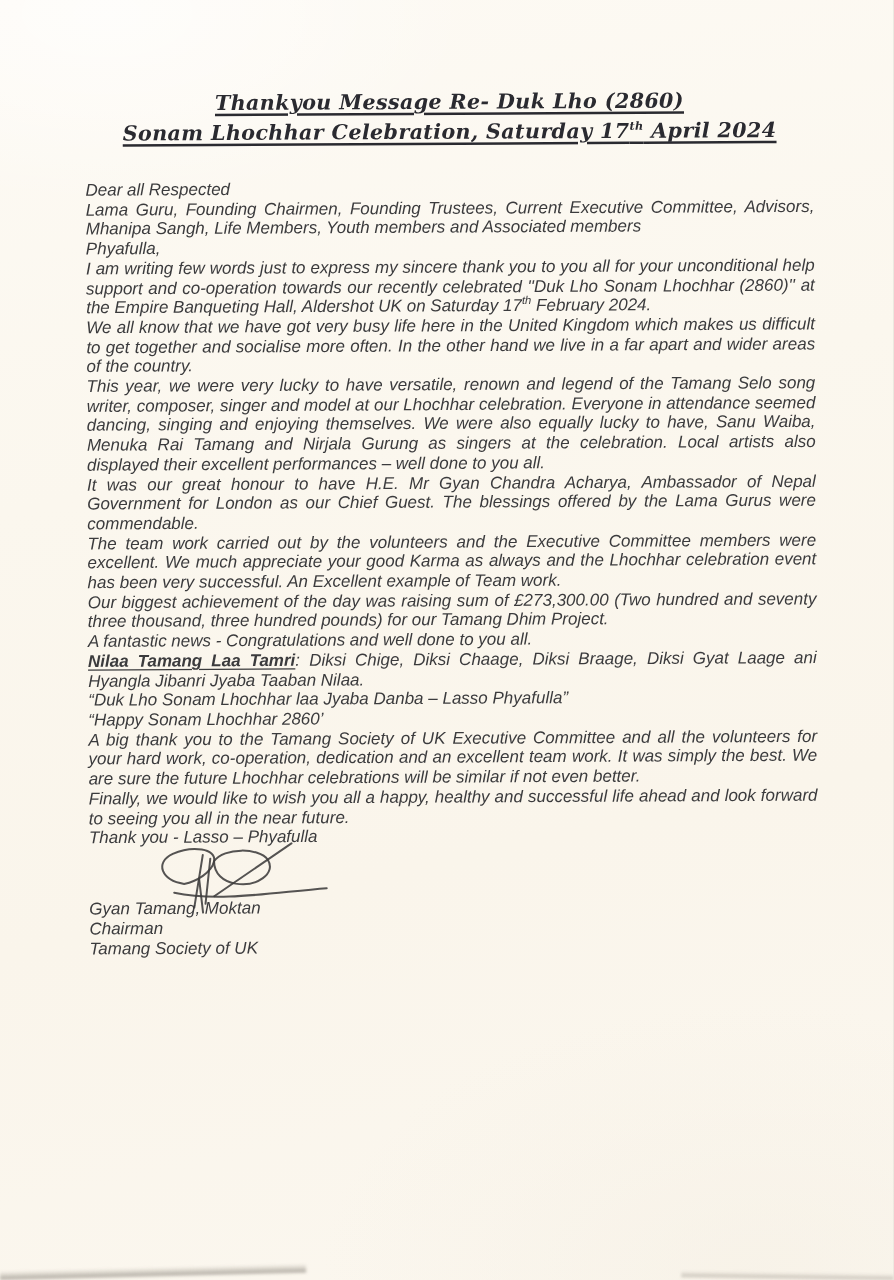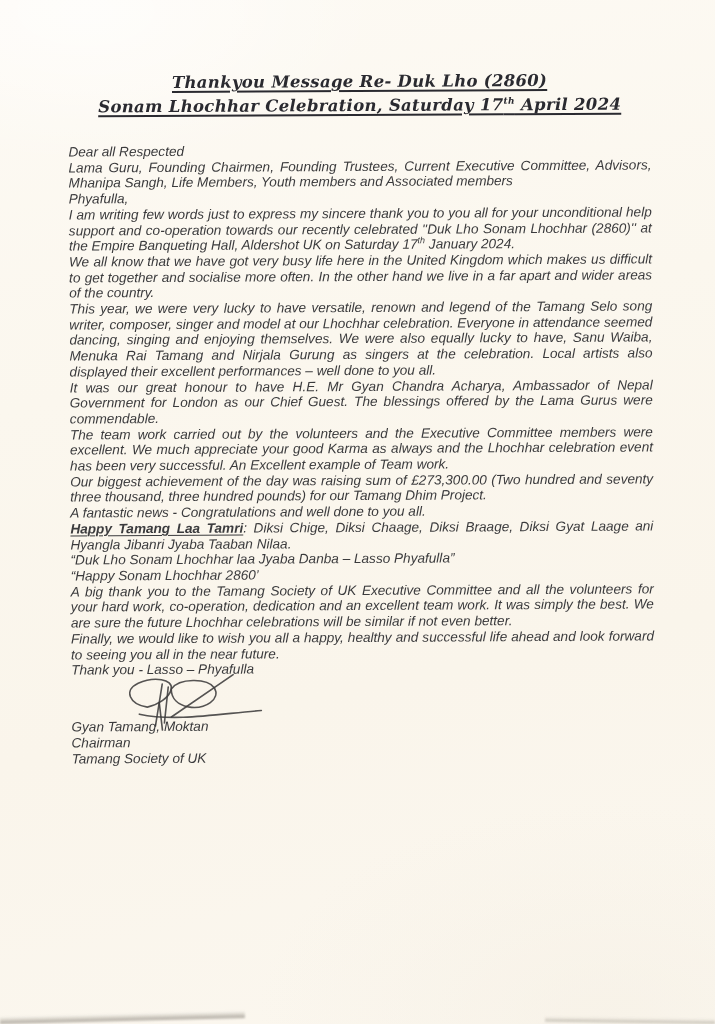--- a/index.html
+++ b/index.html
@@ -105,35 +105,35 @@
       <div class="title-line">Thankyou Message Re- Duk Lho (2860)</div>
       <div class="title-line"><span>Sonam Lhochhar Celebration, Saturday 17</span><sup>th</sup><span> April 2024</span></div>
     </div>
 
     <p class="mb14">Dear all Respected</p>
 
     <p class="just mb14">Lama Guru, Founding Chairmen, Founding Trustees, Current Executive Committee, Advisors, Mhanipa Sangh, Life Members, Youth members and Associated members</p>
 
     <p class="mb16">Phyafulla,</p>
 
-    <p class="just mb16"><span>I am writing few words just to express my sincere thank you to you all for your unconditional help support and co-operation towards our recently celebrated ''Duk Lho Sonam Lhochhar (2860)'' at the Empire Banqueting Hall, Aldershot UK on Saturday 17</span><sup>th</sup><span> January 2024.</span></p>
+    <p class="just mb16"><span>I am writing few words just to express my sincere thank you to you all for your unconditional help support and co-operation towards our recently celebrated ''Duk Lho Sonam Lhochhar (2860)'' at the Empire Banqueting Hall, Aldershot UK on Saturday 17</span><sup>th</sup><span> February 2024.</span></p>
 
     <p class="just">We all know that we have got very busy life here in the United Kingdom which makes us difficult to get together and socialise more often. In the other hand we live in a far apart and wider areas of the country.</p>
 
     <p class="just">This year, we were very lucky to have versatile, renown and legend of the Tamang Selo song writer, composer, singer and model at our Lhochhar celebration. Everyone in attendance seemed dancing, singing and enjoying themselves. We were also equally lucky to have, Sanu Waiba, Menuka Rai Tamang and Nirjala Gurung as singers at the celebration. Local artists also displayed their excellent performances – well done to you all.</p>
 
     <p class="just mt18">It was our great honour to have H.E. Mr Gyan Chandra Acharya, Ambassador of Nepal Government for London as our Chief Guest. The blessings offered by the Lama Gurus were commendable.</p>
 
     <p class="just">The team work carried out by the volunteers and the Executive Committee members were excellent. We much appreciate your good Karma as always and the Lhochhar celebration event has been very successful. An Excellent example of Team work.</p>
 
     <p class="just">Our biggest achievement of the day was raising sum of £273,300.00 (Two hundred and seventy three thousand, three hundred pounds) for our Tamang Dhim Project.</p>
 
     <p class="mb16">A fantastic news - Congratulations and well done to you all.</p>
 
-    <p class="just"><span class="bold-underline">Happy Tamang Laa Tamri</span><span>: Diksi Chige, Diksi Chaage, Diksi Braage, Diksi Gyat Laage ani Hyangla Jibanri Jyaba Taaban Nilaa.</span></p>
+    <p class="just"><span class="bold-underline">Nilaa Tamang Laa Tamri</span><span>: Diksi Chige, Diksi Chaage, Diksi Braage, Diksi Gyat Laage ani Hyangla Jibanri Jyaba Taaban Nilaa.</span></p>
 
     <p>“Duk Lho Sonam Lhochhar laa Jyaba Danba – Lasso Phyafulla”</p>
 
     <p class="mb16">“Happy Sonam Lhochhar 2860’</p>
 
     <p class="just mb16">A big thank you to the Tamang Society of UK Executive Committee and all the volunteers for your hard work, co-operation, dedication and an excellent team work. It was simply the best. We are sure the future Lhochhar celebrations will be similar if not even better.</p>
 
     <p class="just mb16">Finally, we would like to wish you all a happy, healthy and successful life ahead and look forward to seeing you all in the near future.</p>
 
     <div class="closing">

